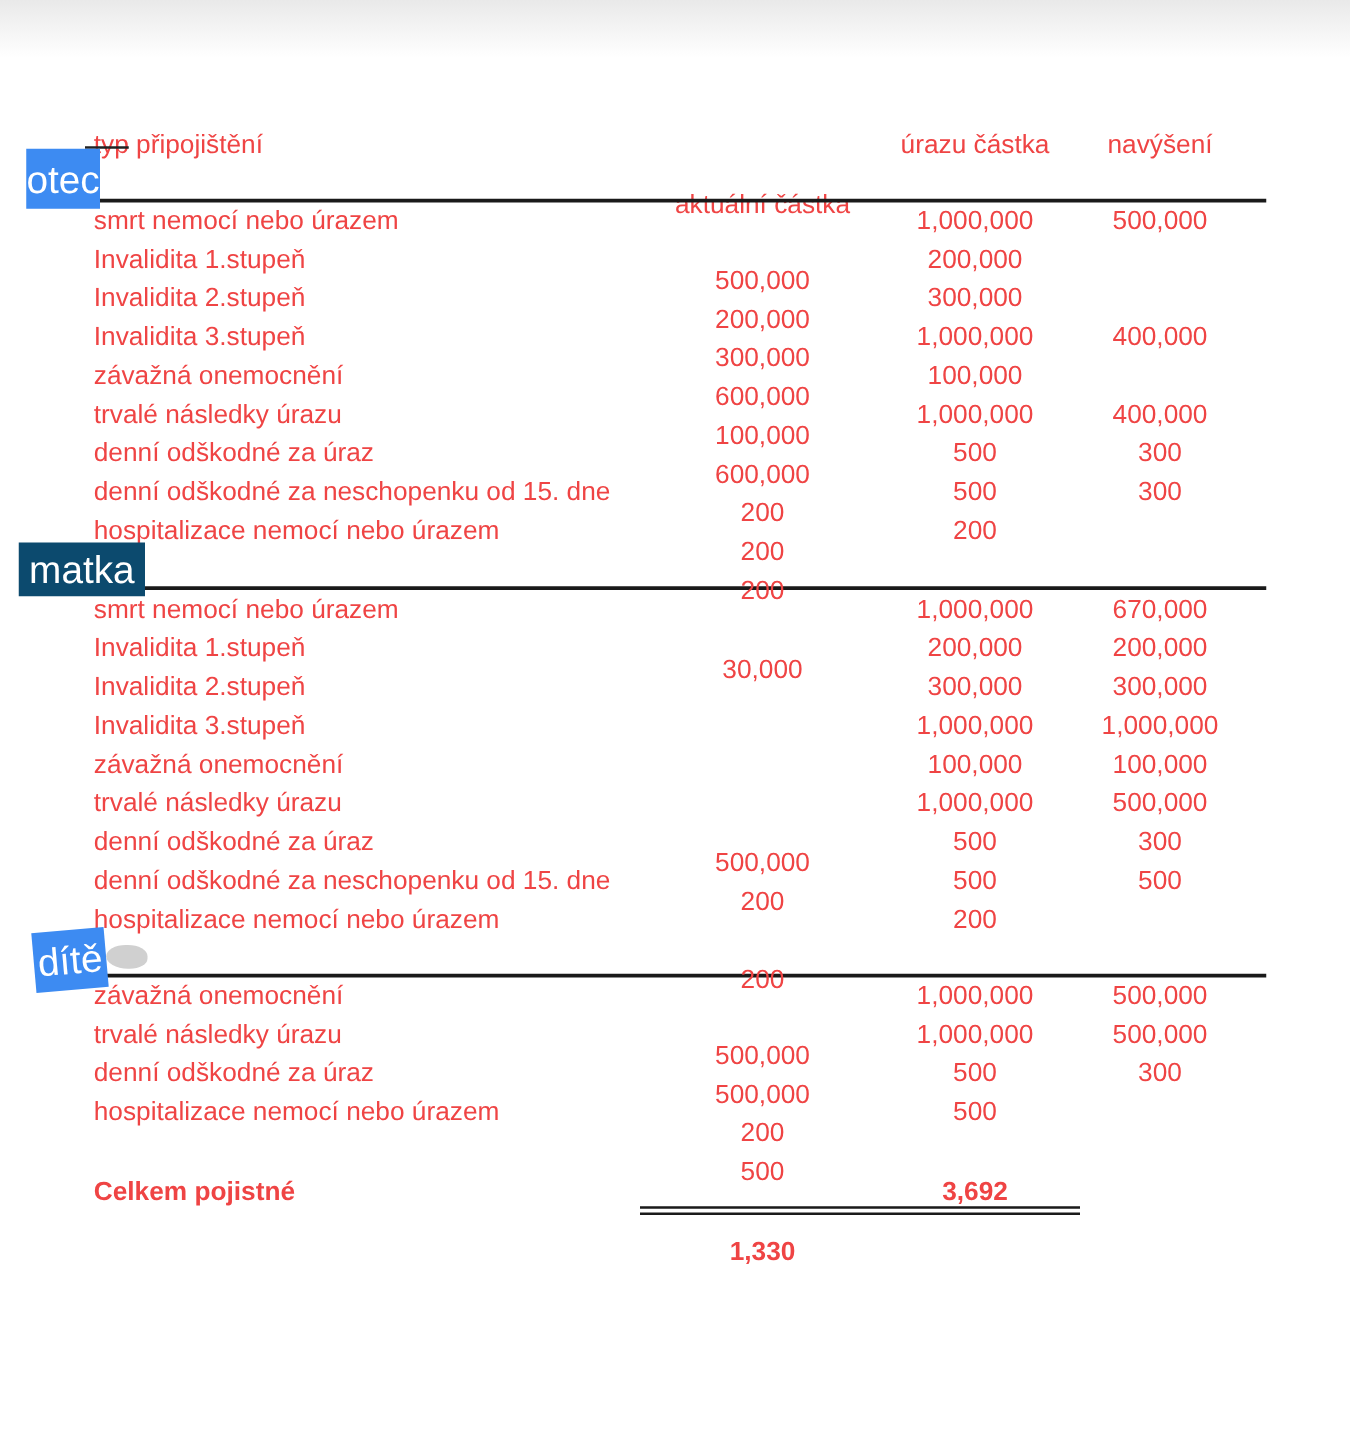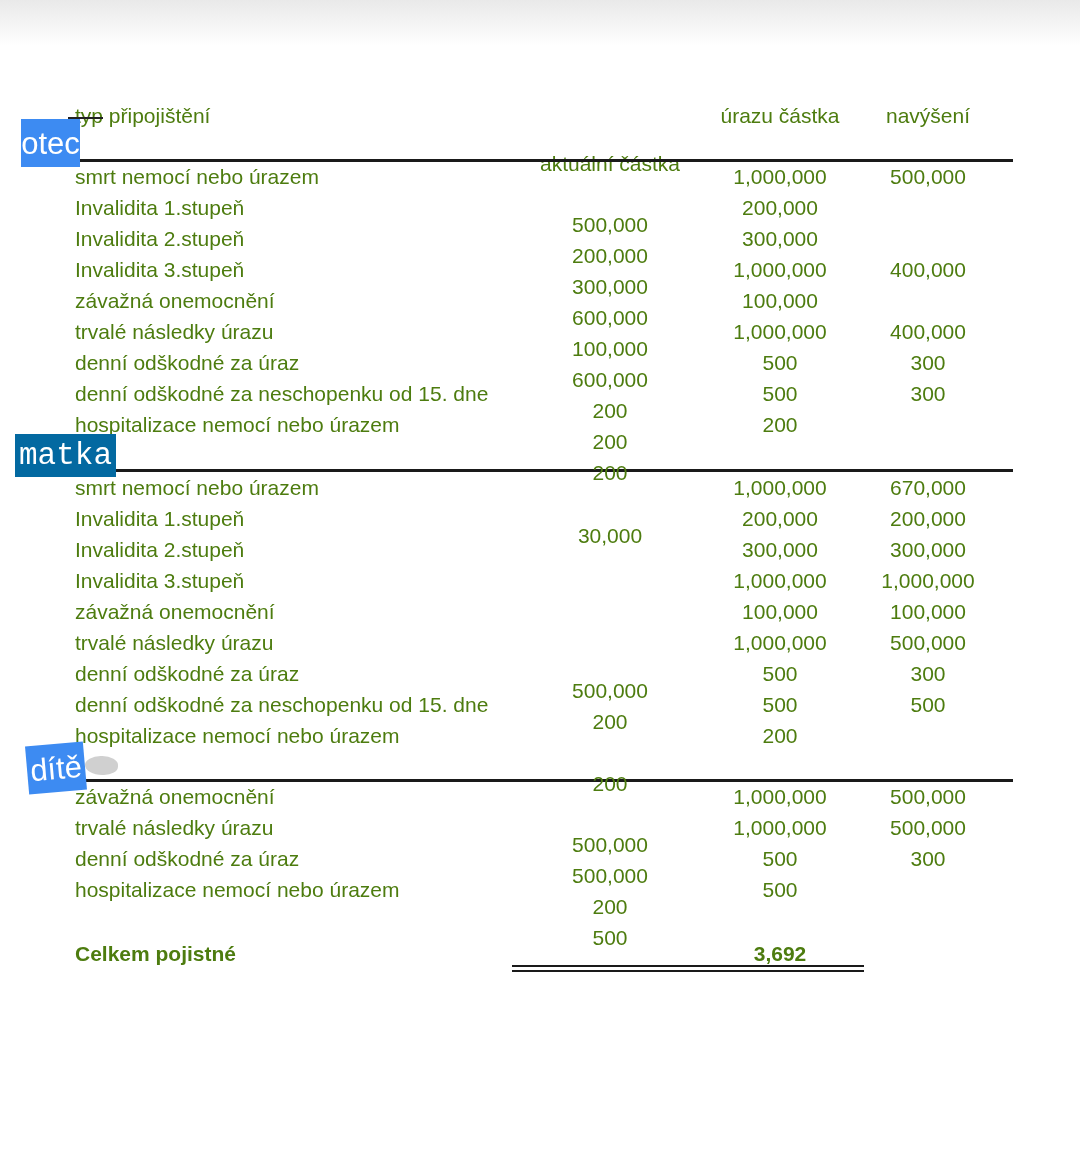--- a/index.html
+++ b/index.html
@@ -7,21 +7,21 @@
     width:1080px;height:1149px;background:#ffffff;overflow:hidden;
     font-family:"Liberation Sans","DejaVu Sans",sans-serif;
   }
   .sheet{position:relative;width:1080px;height:1149px;background:#ffffff;}
   .top-gradient{
     position:absolute;left:0;top:0;width:1080px;height:46px;
     background:linear-gradient(#e9e9e9,#ffffff);
   }
   
   .trow{position:relative;height:31px;line-height:31px;white-space:nowrap;
-        font-size:21px;color:#4d7c0f;}
+        font-size:21px;color:#ef4444;}
   .c-name{position:absolute;left:75px;top:0;}
   .c-val{position:absolute;top:0;text-align:center;}
   .c1{left:510px;width:200px;margin-top:48px;}
   .c2{left:705px;width:150px;}
   .c3{left:853px;width:150px;}
   .header-row{position:absolute;left:0;top:100px;width:1080px;}
   .rows{position:absolute;left:0;width:938px;}
   .rows-otec{top:161px;}
   .rows-matka{top:472px;}
   .rows-dite{top:781px;}
@@ -220,23 +220,24 @@
   <div class="trow">
     <span class="c-name">hospitalizace nemocí nebo úrazem</span>
     <span class="c-val c1">500</span>
     <span class="c-val c2">500</span>
     <span class="c-val c3"></span>
   </div>
 </div>
 
   <div class="trow total-row">
     <span class="c-name">Celkem pojistné</span>
+    <span class="c-val c1">1,330</span>
     <span class="c-val c2">3,692</span>
   </div>
   <div class="dbl-line l1"></div>
   <div class="dbl-line l2"></div>
 
   <div class="tag tag-otec" style="background: rgb(61, 139, 242);">otec</div>
-  <div class="tag tag-matka" style="background: #0369a1; font-family: Liberation Mono, monospace;">matka</div>
+  <div class="tag tag-matka" style="background: #0c4a6e;">matka</div>
   <div class="tag tag-dite" style="background: rgb(61, 139, 242);">dítě</div>
   <div class="smudge"></div>
 
 </div>
 
 </body></html>

